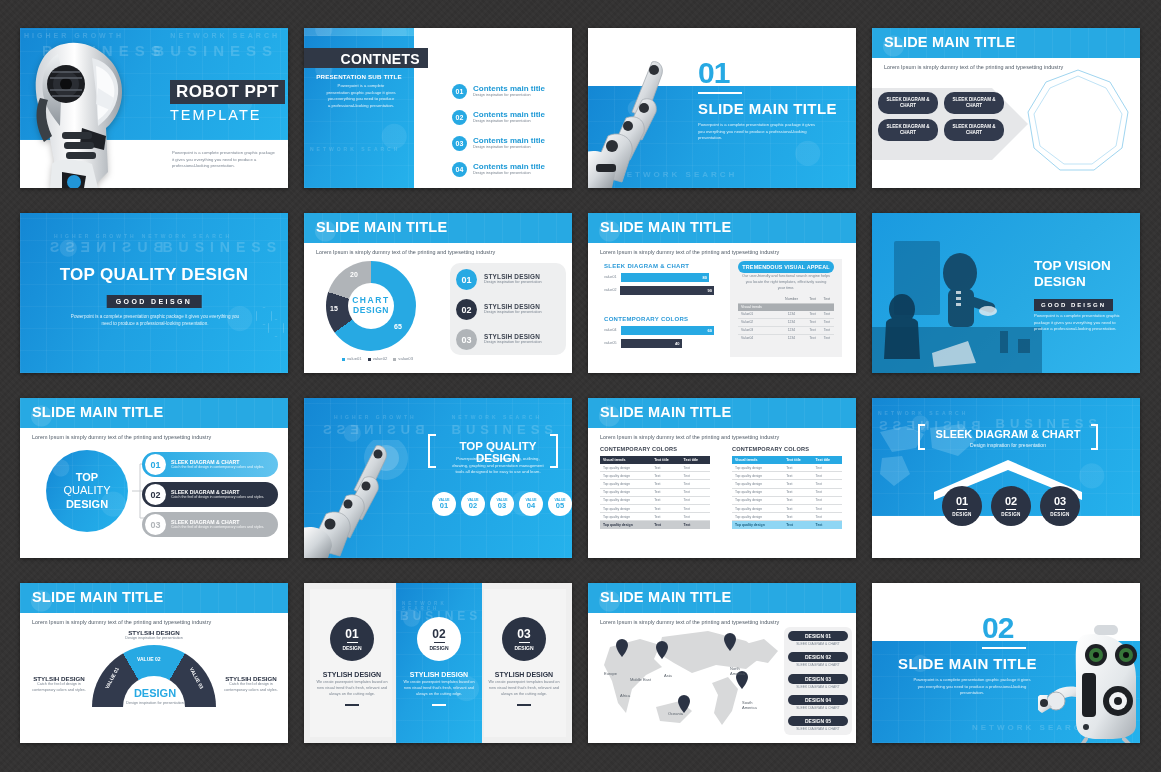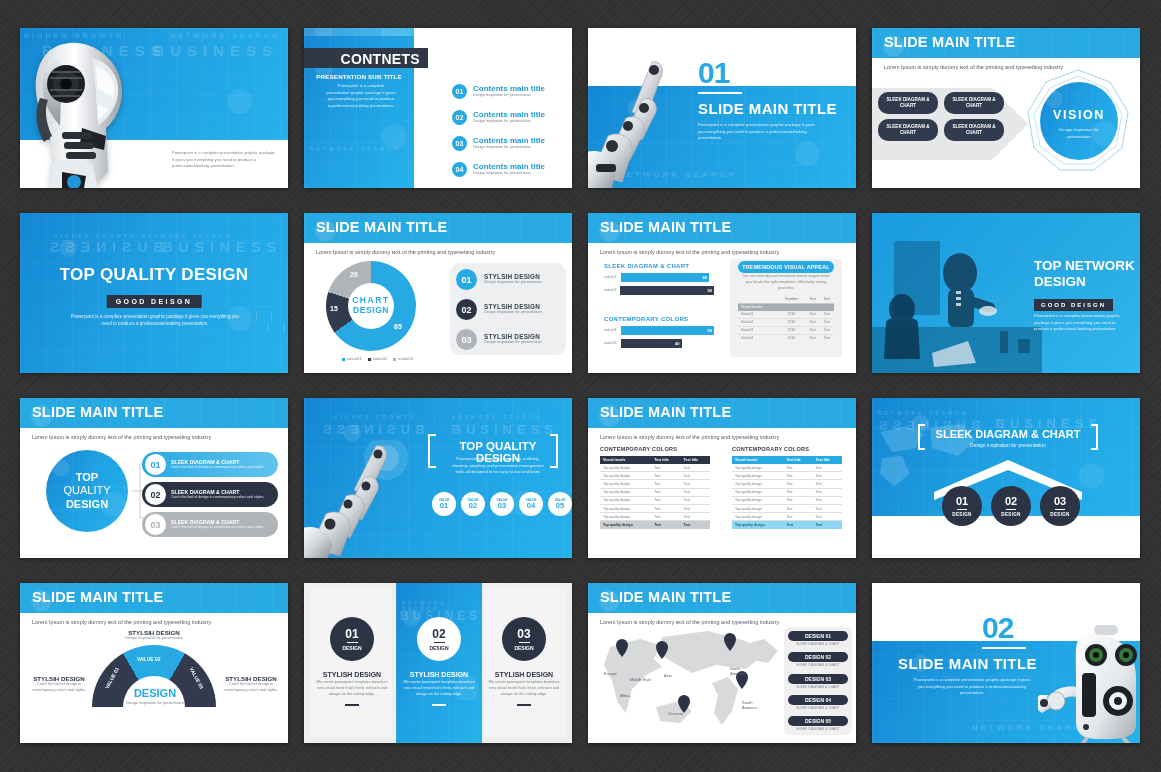--- a/index.html
+++ b/index.html
@@ -99,20 +99,24 @@
       <g fill="#2b3036">
         <rect x="40" y="100" width="30" height="7" rx="3"></rect>
         <rect x="42" y="110" width="30" height="7" rx="3"></rect>
         <rect x="44" y="120" width="30" height="7" rx="3"></rect>
       </g>
       <path d="M18 66 C12 80 14 96 22 110 L30 104 C24 92 22 78 26 68 Z" fill="#3a4046"></path>
       <path d="M30 132 C34 126 56 126 70 132 L76 156 L28 156 Z" fill="#e9ecee"></path>
       <path d="M40 140 L64 144 L62 156 L40 156 Z" fill="#1a1c20"></path>
       <circle cx="52" cy="150" r="7" fill="#2196d8"></circle>
     </svg>
+    <div style="position:absolute;left:150px;top:52px">
+      <div style="background:#303846;color:#fff;font-size:17px;font-weight:700;letter-spacing:.4px;padding:2px 6px;display:inline-block">ROBOT PPT</div>
+      <div style="color:#fff;font-size:14.5px;letter-spacing:2px;margin-top:3px">TEMPLATE</div>
+    </div>
     <div class="blurd" style="position:absolute;left:152px;top:122px;width:106px">Powerpoint is a complete presentation graphic package it gives you everything you need to produce a professional-looking presentation.</div>
   </div>
 
   <div class="slide">
     <div class="techbg" style="left:0;top:8px;width:110px;height:152px"></div>
     <div class="techbg" style="left:0;top:0;width:110px;height:8px;opacity:.85"></div>
     <div style="position:absolute;left:0;top:20px;width:124px;height:20px;background:#303846">
       <div style="position:absolute;right:8px;top:3px;color:#fff;font-size:14px;font-weight:700;letter-spacing:.3px">CONTNETS</div>
     </div>
     <div style="position:absolute;left:0;top:45px;width:110px;text-align:center;color:#fff;font-size:6.2px;font-weight:700;letter-spacing:.2px">PRESENTATION SUB TITLE</div>
@@ -194,25 +198,20 @@
       <div style="background:#323a4d;color:#fff;font-size:4.6px;font-weight:700;text-align:center;border-radius:10px;padding:5px 2px;line-height:1.3">SLEEK DIAGRAM &amp; CHART</div>
       <div style="background:#323a4d;color:#fff;font-size:4.6px;font-weight:700;text-align:center;border-radius:10px;padding:5px 2px;line-height:1.3">SLEEK DIAGRAM &amp; CHART</div>
       <div style="background:#323a4d;color:#fff;font-size:4.6px;font-weight:700;text-align:center;border-radius:10px;padding:5px 2px;line-height:1.3">SLEEK DIAGRAM &amp; CHART</div>
       <div style="background:#323a4d;color:#fff;font-size:4.6px;font-weight:700;text-align:center;border-radius:10px;padding:5px 2px;line-height:1.3">SLEEK DIAGRAM &amp; CHART</div>
     </div>
 
     <svg style="position:absolute;left:152px;top:40px" width="108" height="108" viewBox="0 0 108 108">
       <polygon points="54,2 86,14 104,44 98,80 70,102 36,102 10,80 4,44 22,14" fill="none" stroke="#9fd5f0" stroke-width="1"></polygon>
       <polygon points="54,8 82,20 98,46 92,78 68,96 40,96 16,78 10,46 26,20" fill="none" stroke="#bfe3f6" stroke-width="1"></polygon>
     </svg>
-    <div style="position:absolute;left:168px;top:54px;width:78px;height:78px;border-radius:50%;overflow:hidden">
-      <div class="techbg" style="inset:0"></div>
-      <div style="position:absolute;left:0;top:26px;width:100%;text-align:center;color:#fff;font-size:12.5px;font-weight:700;letter-spacing:1.6px">VISION</div>
-      <div class="blur" style="position:absolute;left:14px;top:45px;width:50px;text-align:center">Design inspiration for presentation</div>
-    </div>
   </div>
 
   <div class="slide">
     <div class="techbg" style="inset:0"></div>
     <div class="ghost" style="left:34px;top:20px;font-size:5px">HIGHER GROWTH</div>
     <div class="ghost" style="right:56px;top:20px;font-size:5px">NETWORK SEARCH</div>
     <div class="ghost" style="right:6px;top:26px;font-size:14px;letter-spacing:6px">BUSINESS</div>
     <div class="ghost" style="left:24px;top:26px;font-size:14px;letter-spacing:6px;transform:scaleX(-1)">BUSINESS</div>
     <div class="hex" style="left:236px;top:94px"></div>
       <div class="hex" style="left:248px;top:106px"></div>
@@ -389,21 +388,21 @@
         <path d="M14 92 C14 84 46 84 46 92 L48 128 L12 128 Z"></path>
       </g>
       <g fill="#dbe6ec" opacity=".75">
           <path d="M60 122 L96 110 L104 132 L62 136 Z"></path>
         </g>
       <g fill="#0c3a57" opacity=".5">
           <rect x="128" y="100" width="8" height="22"></rect>
           <rect x="146" y="108" width="12" height="14"></rect>
         </g>
     </svg>
-    <div style="position:absolute;left:162px;top:44px;color:#fff;font-size:13.5px;font-weight:700;line-height:1.3">TOP NETWORK</div>
+    <div style="position:absolute;left:162px;top:44px;color:#fff;font-size:13.5px;font-weight:700;line-height:1.3">TOP VISION</div>
     <div style="position:absolute;left:162px;top:60px;color:#fff;font-size:13.5px;font-weight:700;line-height:1.3">DESIGN</div>
     <div style="position:absolute;left:162px;top:86px;background:#2b3344;color:#fff;font-size:6px;font-weight:700;letter-spacing:2px;padding:3px 7px;display:inline-block">GOOD  DEISGN</div>
     <div class="blur" style="position:absolute;left:162px;top:100px;width:92px">Powerpoint is a complete presentation graphic package it gives you everything you need to produce a professional-looking presentation.</div>
   </div>
 
   <div class="slide">
     <div class="hdrbar">
         <div class="tb"></div>
       </div>
     <div class="hdrtitle">SLIDE MAIN TITLE</div>

